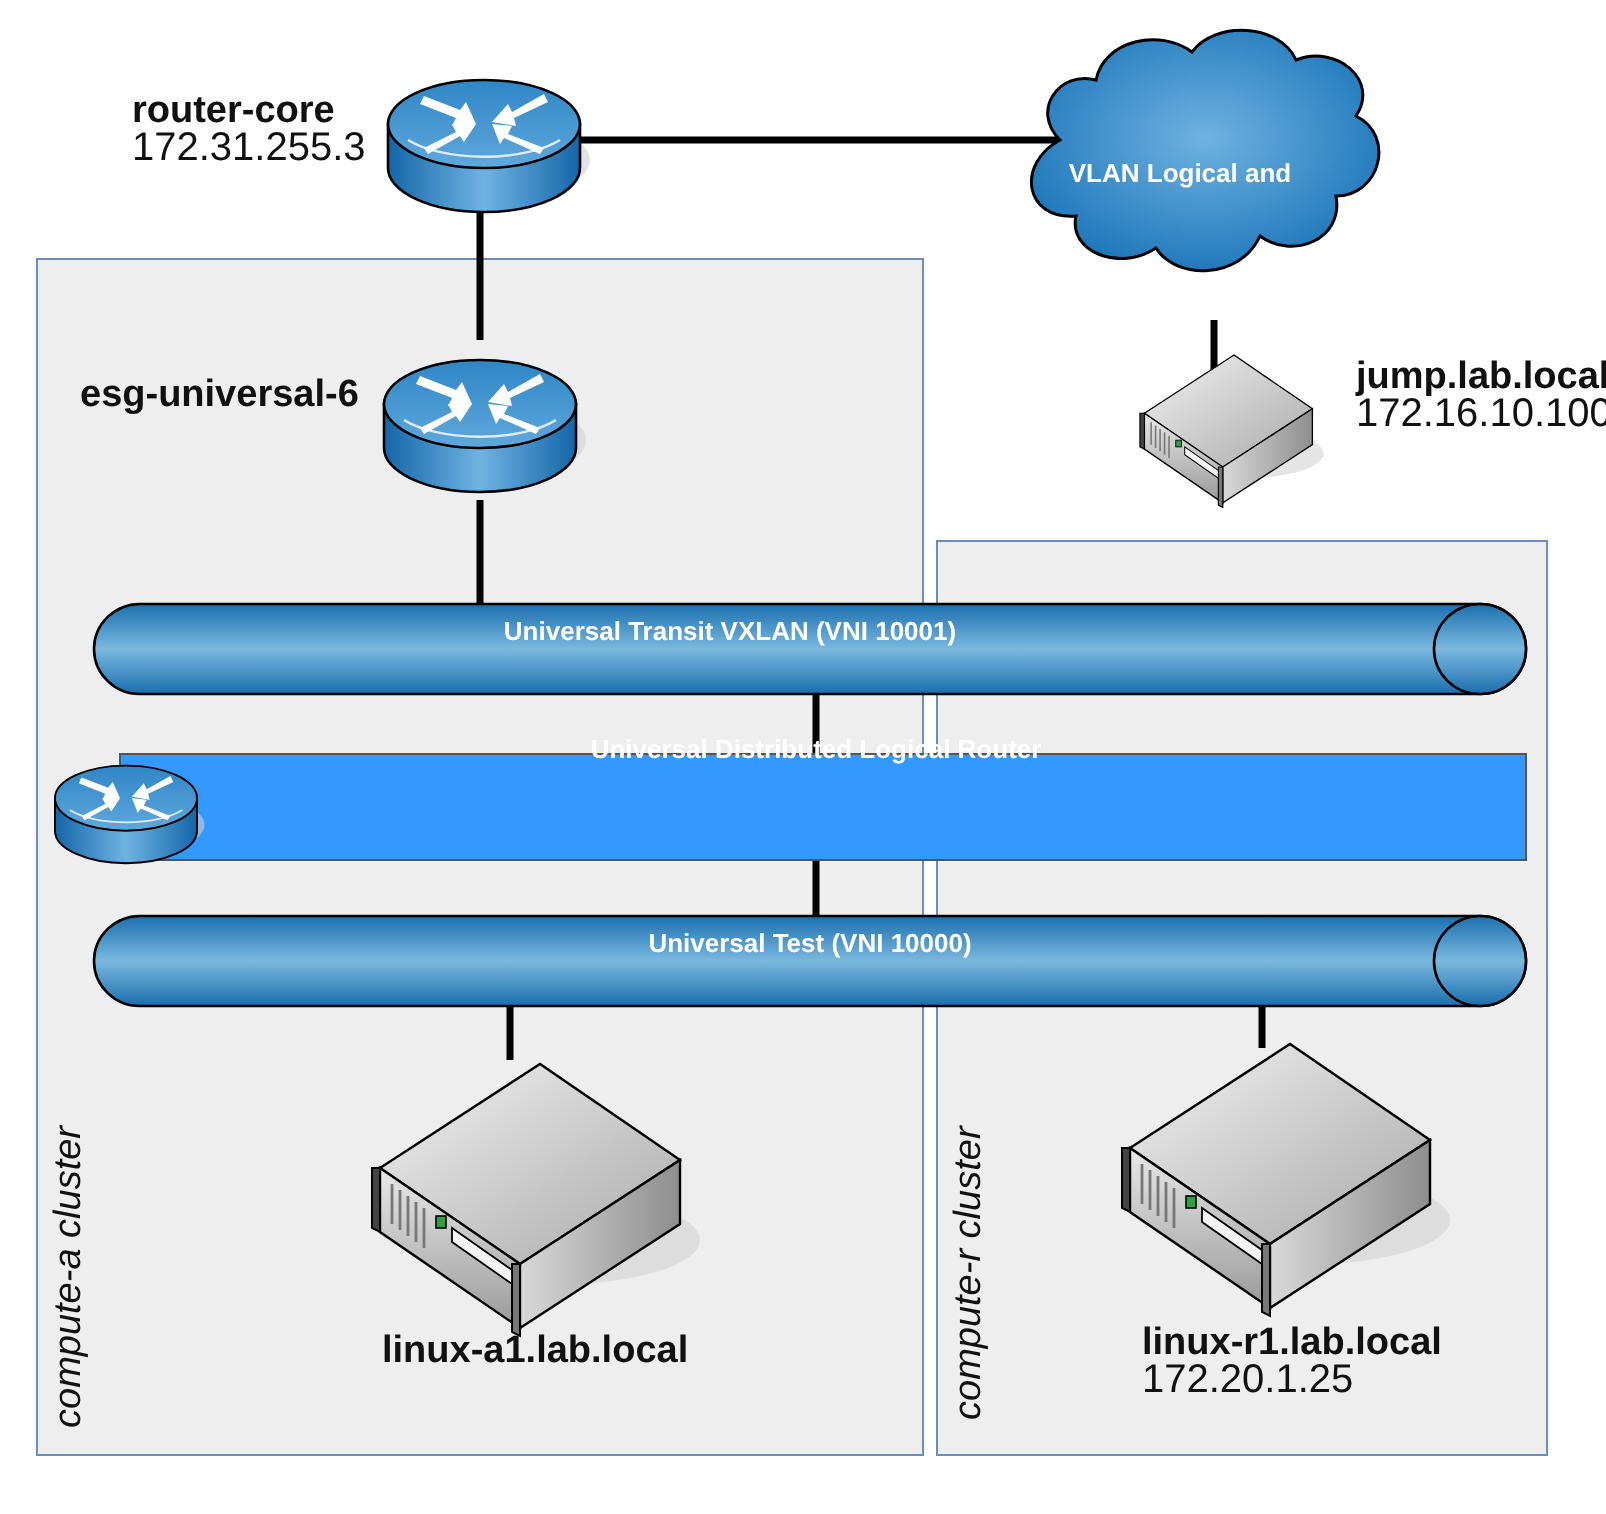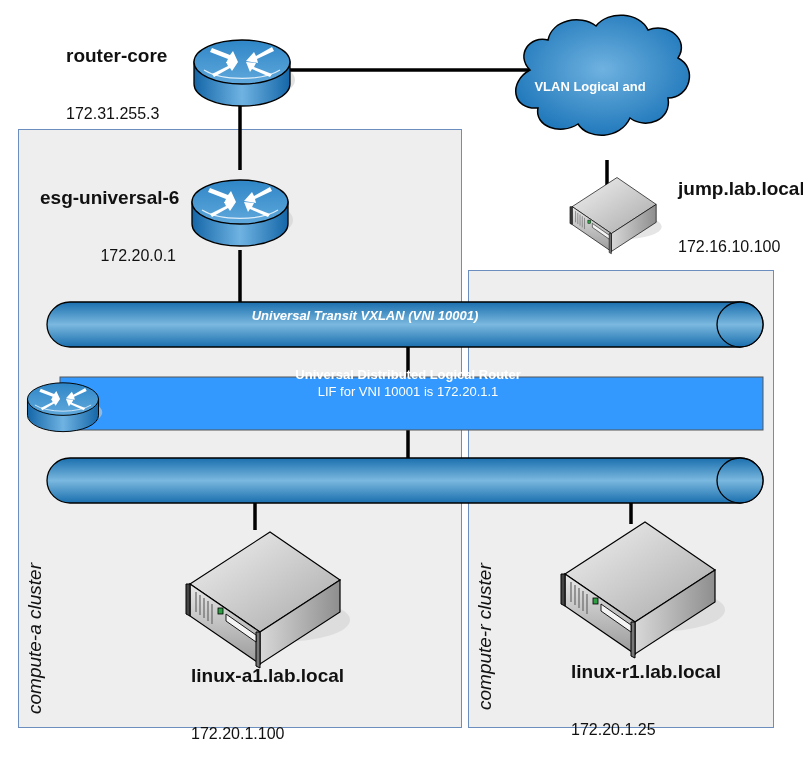--- a/index.html
+++ b/index.html
@@ -1,21 +1,21 @@
 <!DOCTYPE html>
 <html><head>
 <meta charset="utf-8">
 <style>
   html,body{margin:0;padding:0;background:#ffffff;}
   body{width:803px;height:757px;position:relative;overflow:hidden;font-family:"Liberation Sans",sans-serif;color:#111;}
   .abs{position:absolute;}
   .cluster{position:absolute;background:#eeeeee;border:1px solid #6c8ebf;box-sizing:border-box;}
   .cluster-label{position:absolute;font-size:19px;font-style:italic;color:#111;white-space:nowrap;transform-origin:left top;transform:rotate(-90deg);}
   .lbl-name{font-weight:bold;font-size:19px;line-height:19px;white-space:nowrap;}
-  .lbl-ip{font-size:16px;line-height:19px;white-space:nowrap;margin-top:39px;}
+  .lbl-ip{font-size:20px;line-height:19px;white-space:nowrap;}
   .pipe-text,.dlr-text{position:absolute;left:0;right:0;text-align:center;color:#fff;font-size:13px;line-height:17px;}
   .pipe-text .t1,.dlr-text .t1{font-weight:bold;}
   svg{position:absolute;left:0;top:0;overflow:visible;}
 </style>
 </head>
 <body>
 
 <div class="cluster" style="left:18px;top:129px;width:444px;height:599px;"></div>
 <div class="cluster" style="left:468px;top:270px;width:306px;height:458px;"></div>
 
@@ -135,43 +135,41 @@
 <div class="abs" style="left:510px;top:78px;width:160px;text-align:center;color:#fff;font-weight:bold;font-size:13px;line-height:17px;">
   <div>VLAN Logical and</div>
 </div>
 
 <div class="abs" style="left:66px;top:46px;text-align:left;">
   <div class="lbl-name">router-core</div>
   <div class="lbl-ip">172.31.255.3</div>
 </div>
 <div class="abs" style="left:40px;top:188px;width:136px;text-align:right;">
   <div class="lbl-name">esg-universal-6</div>
-  <div class="lbl-ip">172.20.0.1</div>
 </div>
 
 <div class="abs" style="left:678px;top:179px;">
   <div class="lbl-name">jump.lab.local</div>
   <div class="lbl-ip">172.16.10.100</div>
 </div>
 <div class="abs" style="left:191px;top:666px;">
   <div class="lbl-name">linux-a1.lab.local</div>
-  <div class="lbl-ip">172.20.1.100</div>
 </div>
 <div class="abs" style="left:571px;top:662px;">
   <div class="lbl-name">linux-r1.lab.local</div>
   <div class="lbl-ip">172.20.1.25</div>
 </div>
 
-<div class="abs" style="left:47px;width:636px;top:307px;height:36px;font-style:italic;">
+<div class="abs" style="left:47px;width:636px;top:307px;height:36px;">
   <div class="pipe-text">
     <div class="t1">Universal Transit VXLAN (VNI 10001)</div>
   </div>
 </div>
 <div class="abs" style="left:100px;width:616px;top:366px;height:36px;">
   <div class="dlr-text">
     <div class="t1">Universal Distributed Logical Router</div>
-    <div>LIF for VNI 10001 is 172.20.1.1</div>
   </div>
 </div>
 <div class="abs" style="left:47px;width:716px;top:463px;height:36px;">
   <div class="pipe-text">
+    <div class="t1">Universal Test (VNI 10000)</div>
   </div>
 </div>
 
 </body></html>

